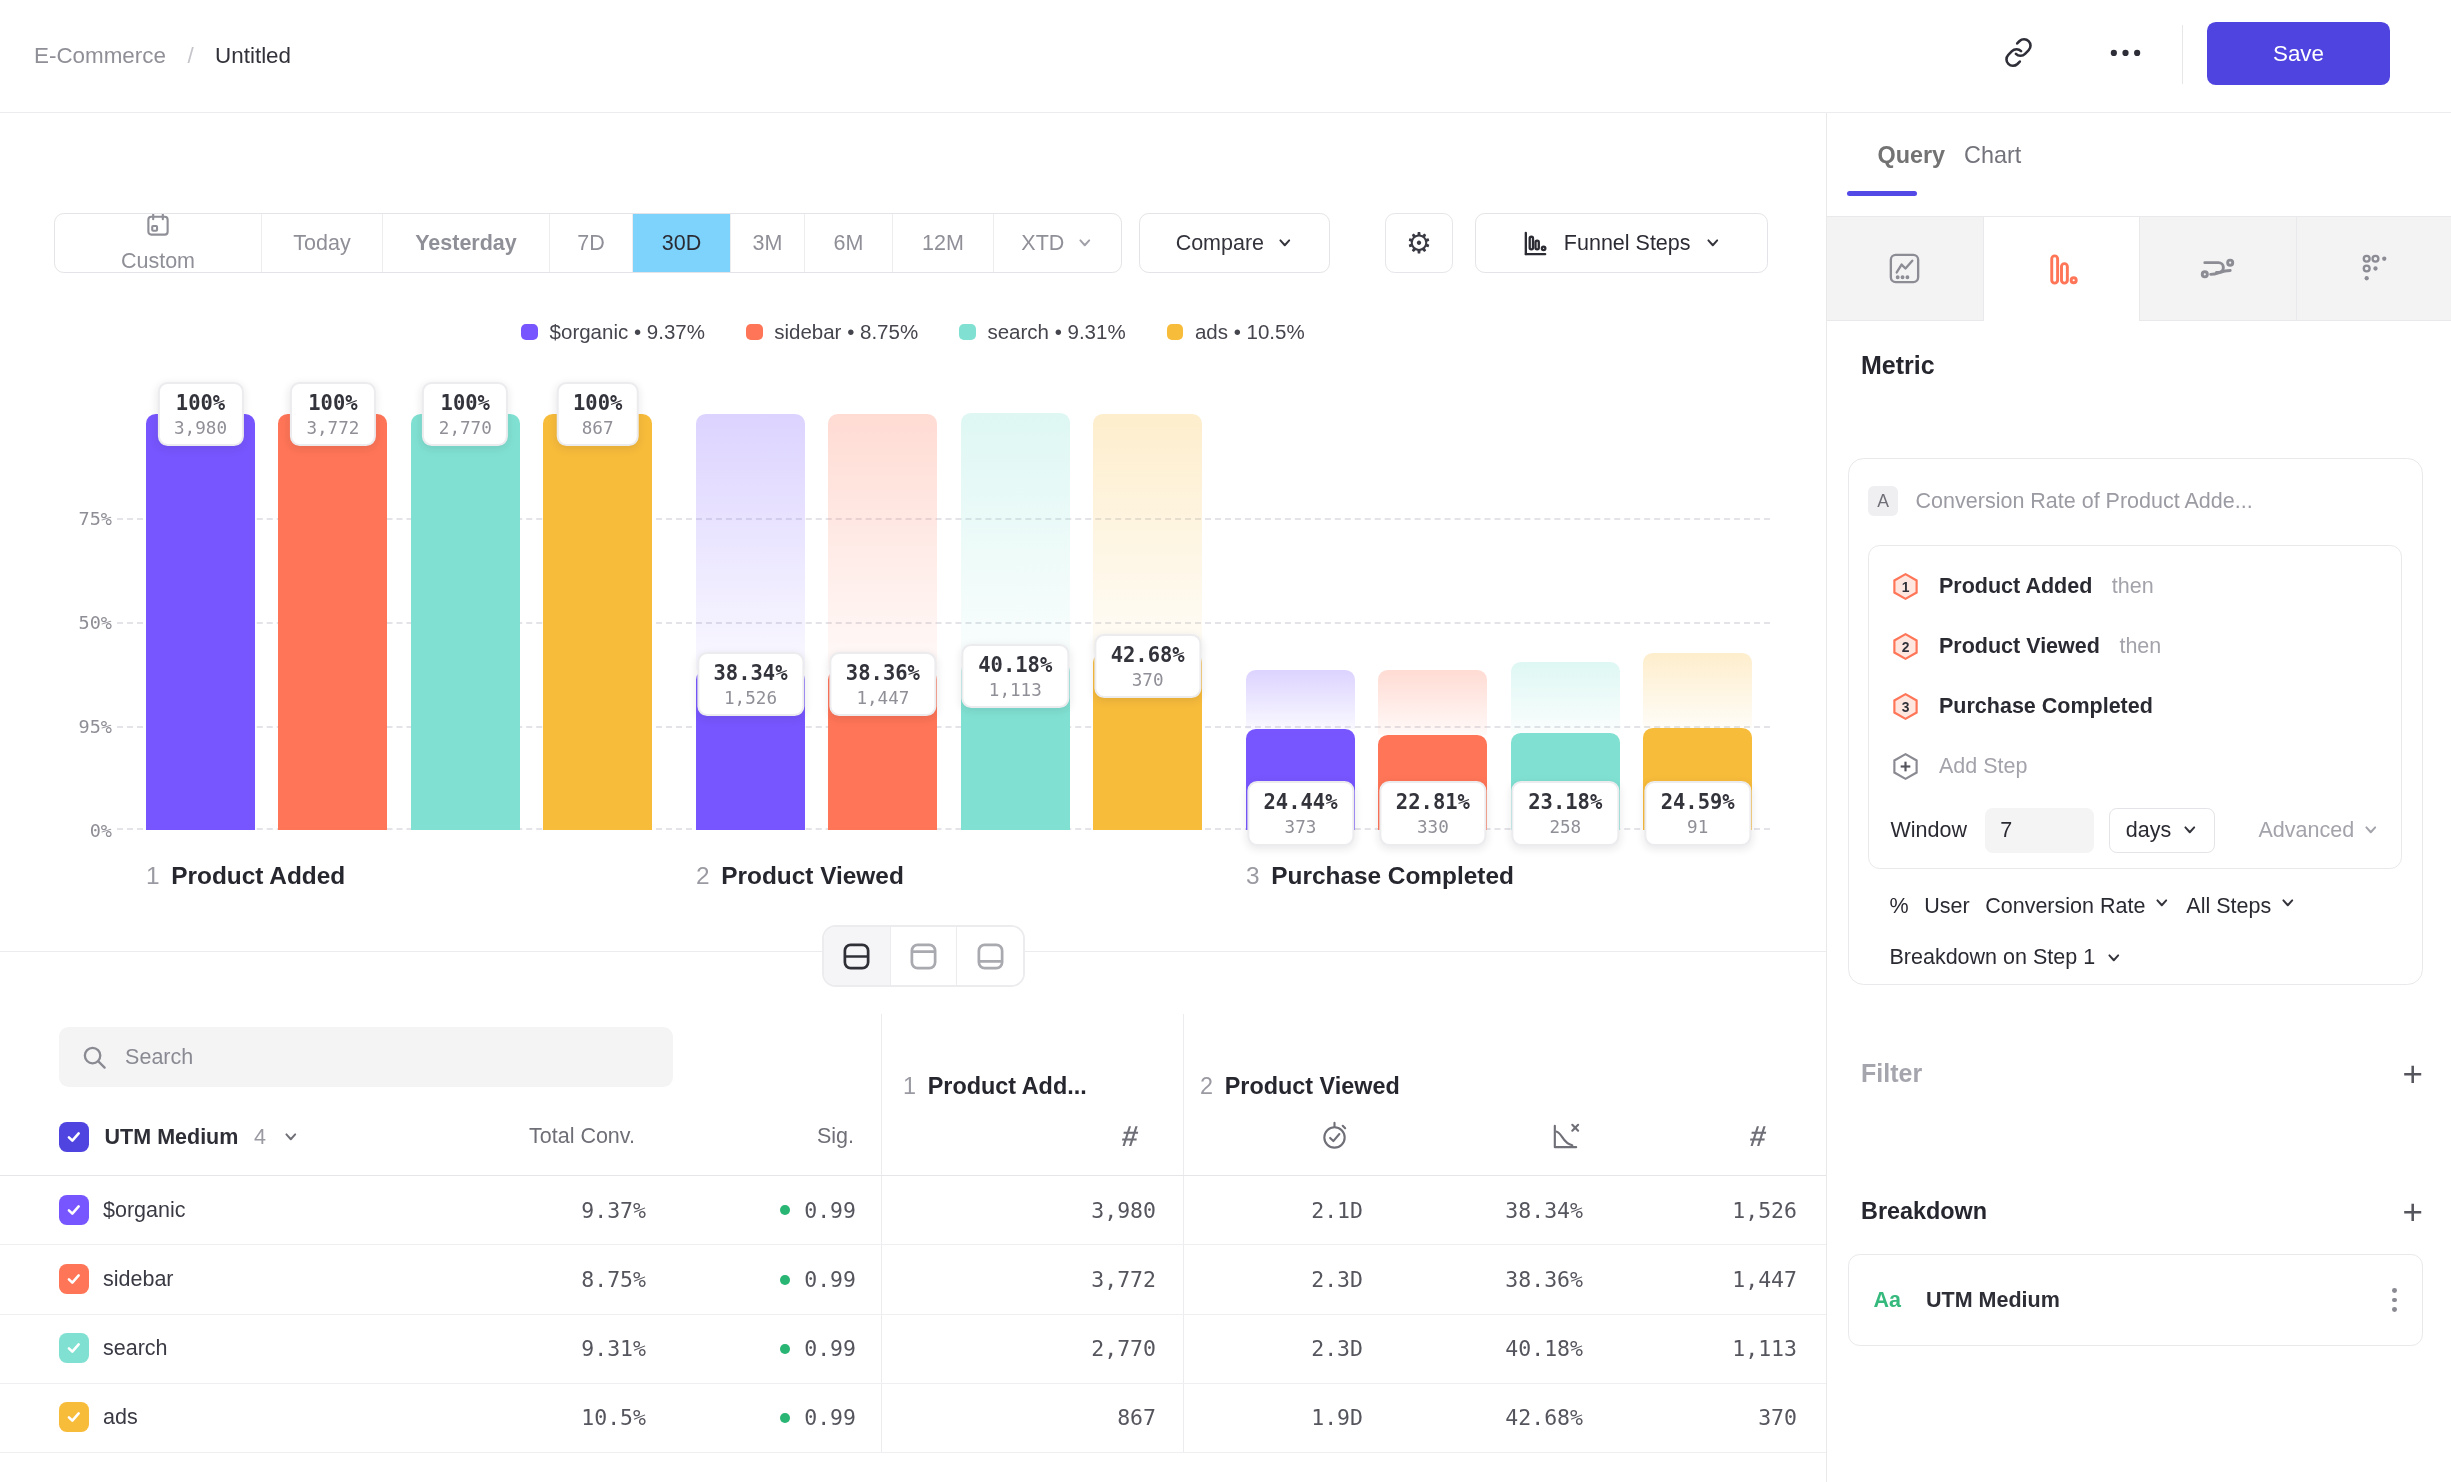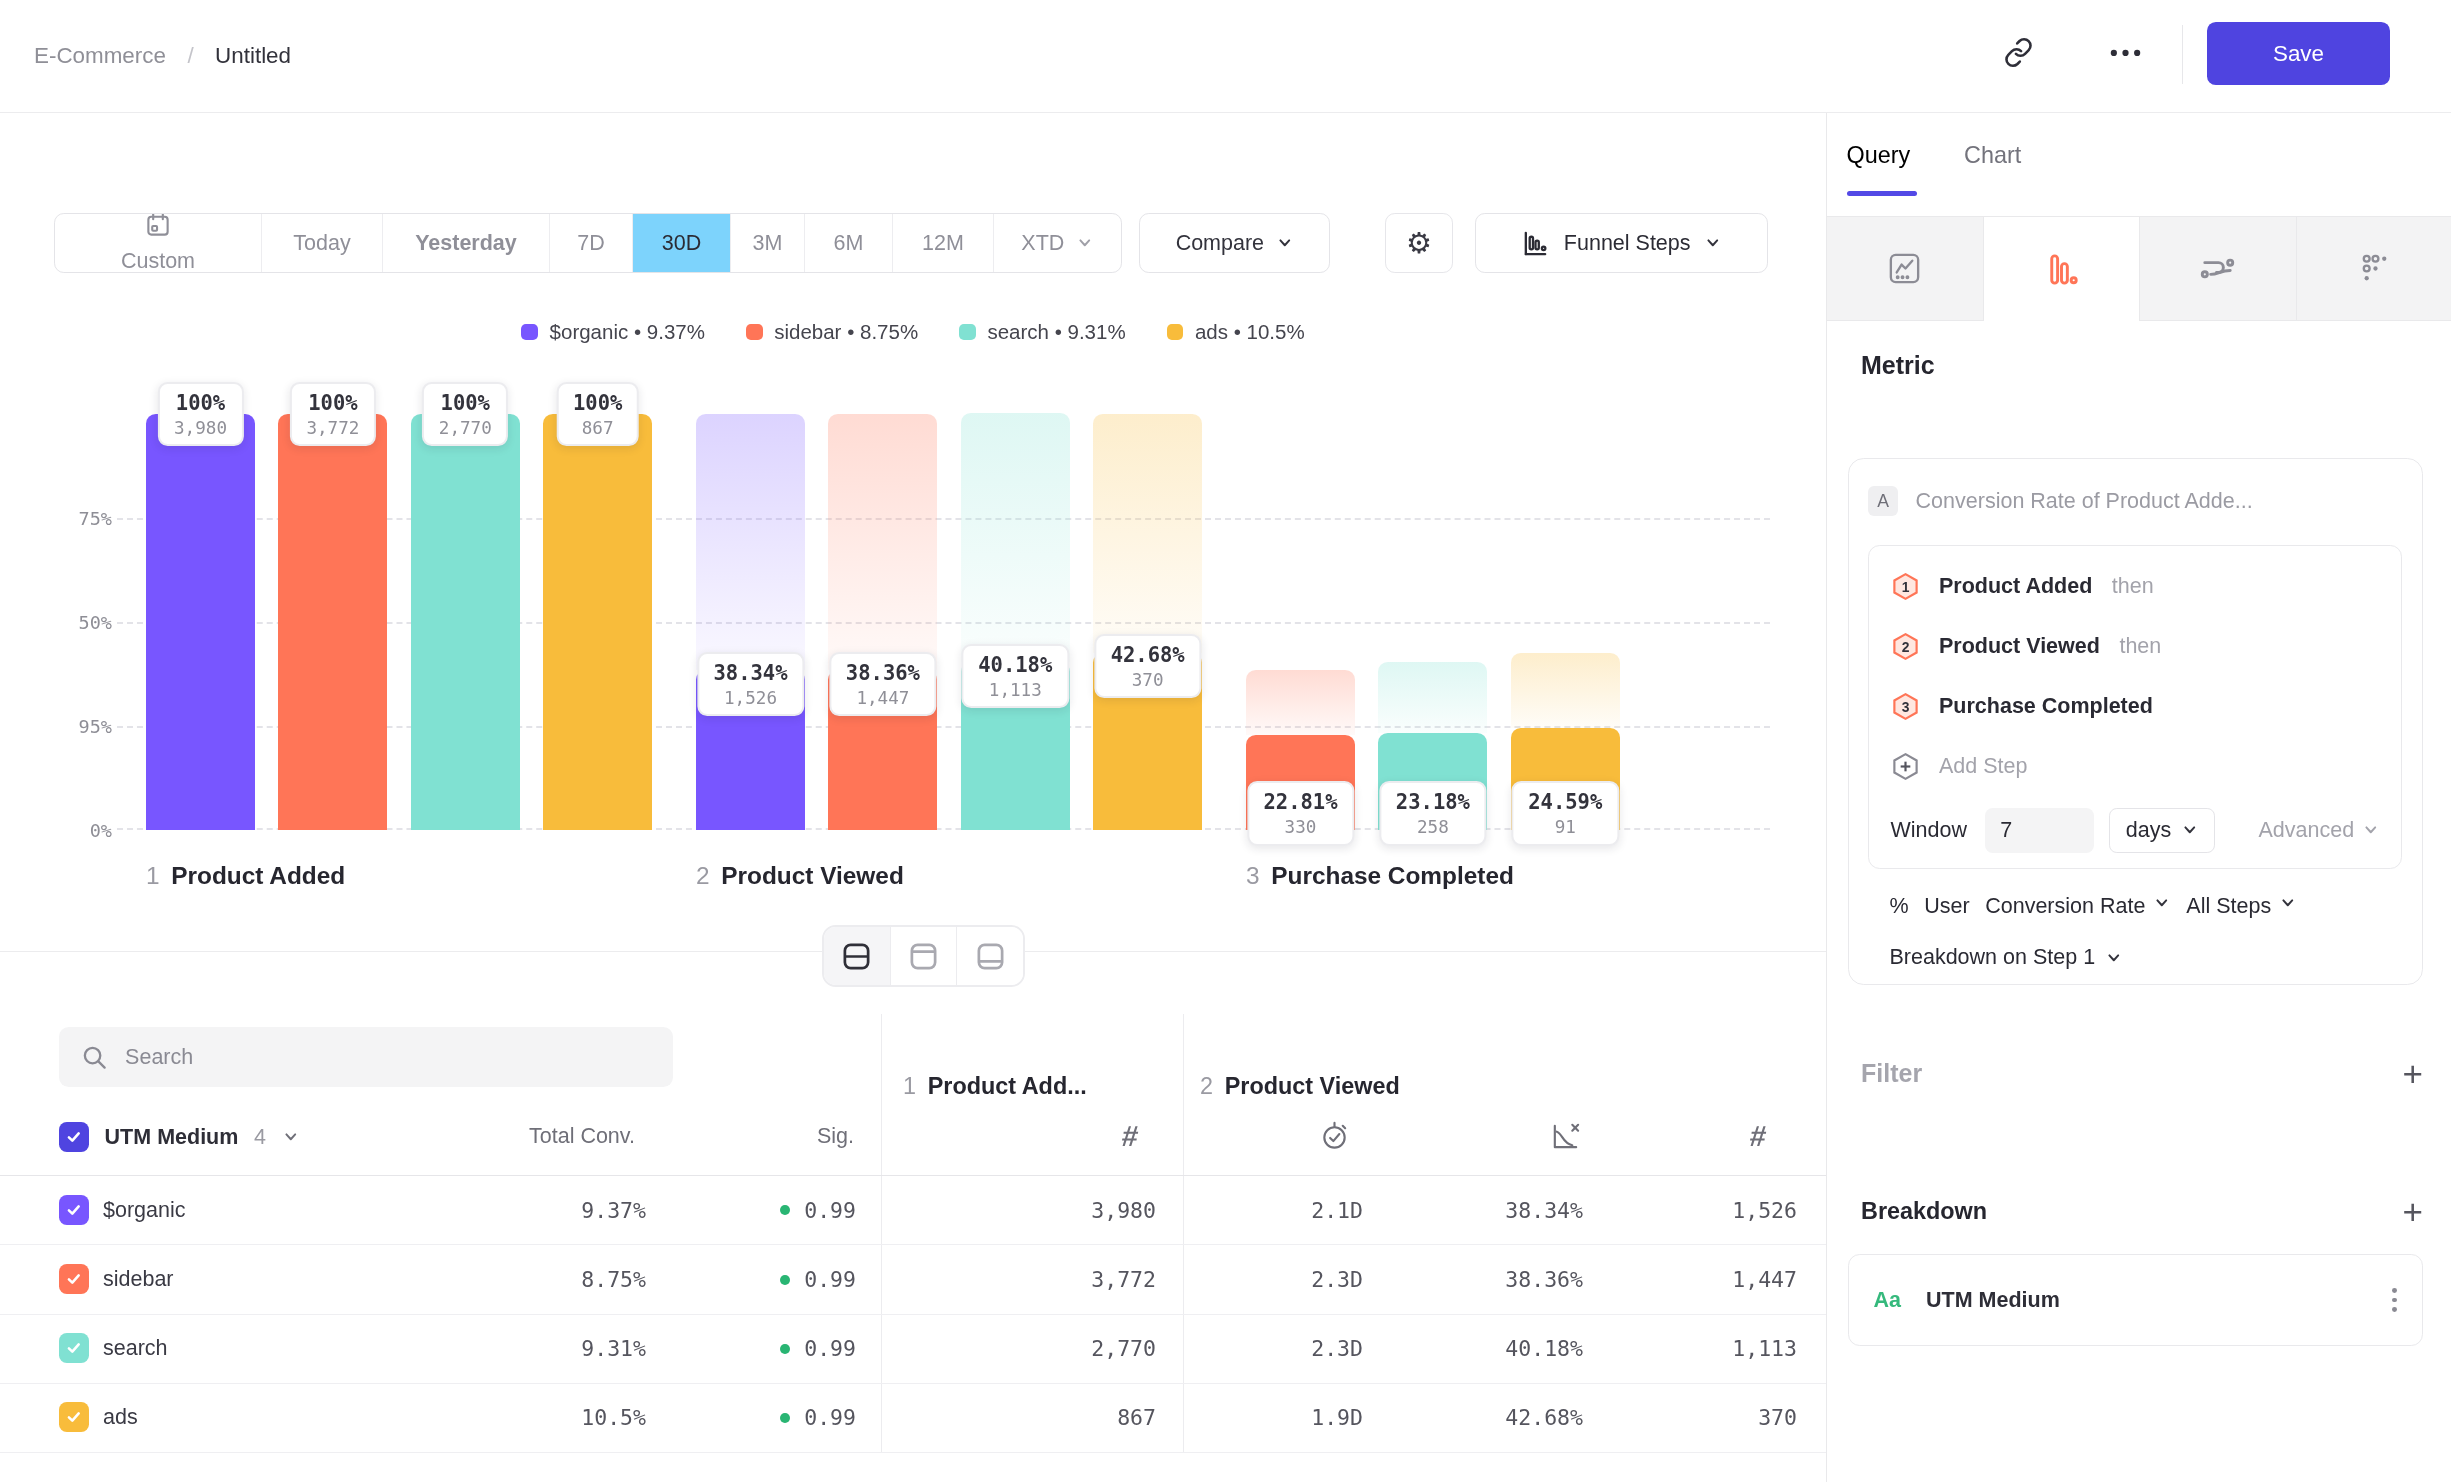--- a/index.html
+++ b/index.html
@@ -84,21 +84,21 @@
   .hash-icon { font-size:29px; color:#6F6F78; font-weight:bold; transform:skewX(-6deg); }
   .trow-border { position:absolute; left:0; width:1826px; height:1px; background:#EFEFF2; }
   .row-check { position:absolute; width:30px; height:30px; border-radius:7.8px; display:flex; align-items:center; justify-content:center; cursor:pointer; }
   .row-name { position:absolute; font-size:21.5px; color:#3A3A44; }
   .cell-num { position:absolute; font-family:"DejaVu Sans Mono",monospace; font-size:21.5px; color:#55555E; transform:translateX(-100%); white-space:nowrap; }
   .sig-dot { position:absolute; width:9.8px; height:9.8px; border-radius:50%; }
 
   
   #panel { position:absolute; left:1827px; top:113px; width:625px; height:1369px; background:#fff; }
   .ptab { position:absolute; top:29px; font-size:23.4px; cursor:pointer; }
-  .ptab.active { color:#000000; font-weight:normal; }
+  .ptab.active { color:#737373; font-weight:bold;margin-left:31px; }
   .ptab.inactive { color:#73737C; }
   #ptab-underline { position:absolute; left:19.5px; top:78px; width:70px; height:4.9px; border-radius:2.9px; background:#5349E6; }
   #charttype-tabs { position:absolute; left:0; top:103px; width:625px; height:105px; display:flex; border-top:1px solid #E9E9EB; }
   .ct-tab { flex:1; display:flex; align-items:center; justify-content:center; background:#F3F3F4; border-right:1px solid #E9E9EB; border-bottom:1px solid #E9E9EB; cursor:pointer; }
   .ct-tab:last-child { border-right:none; }
   .ct-tab.active { background:#fff; border-bottom:none; }
   #metric-heading { position:absolute; left:34px; top:238px; font-size:25px; font-weight:bold; color:#26262F; }
   #metric-card { position:absolute; left:20.5px; top:345px; width:575px; height:527px; border:1.5px solid #E9E9EC; border-radius:15.6px; background:#fff; }
   #metric-row { position:absolute; left:19.5px; top:27px; display:flex; align-items:center; gap:17.6px; cursor:pointer; }
   #metric-badge { width:30px; height:30px; background:#EFEFF1; border-radius:5.9px; display:flex; align-items:center; justify-content:center;
@@ -324,20 +324,28 @@
         <div class="bar-ghost" style="bottom: 177px; height: 239px; background: linear-gradient(rgba(248, 188, 59, 0.26), rgba(248, 188, 59, 0.04));"></div>
         <div class="bar-solid" style="height: 177px; background: rgb(248, 188, 59);"></div>
         <div class="bar-label" style="top: 220px;">
           <div class="pct">42.68%</div>
           <div class="cnt">370</div>
         </div>
       </div>
     </div>
     <div class="bar-group" style="left: 1100px;">
       <div class="bar-cell">
+        <div class="bar-ghost" style="bottom: 101px; height: 59px; background: linear-gradient(rgba(120, 86, 255, 0.26), rgba(120, 86, 255, 0.04));"></div>
+        <div class="bar-solid" style="height: 101px; background: rgb(120, 86, 255);"></div>
+        <div class="bar-label" style="bottom: -15.6px;">
+          <div class="pct">24.44%</div>
+          <div class="cnt">373</div>
+        </div>
+      </div>
+      <div class="bar-cell">
         <div class="bar-ghost" style="bottom: 95px; height: 65px; background: linear-gradient(rgba(255, 117, 87, 0.26), rgba(255, 117, 87, 0.04));"></div>
         <div class="bar-solid" style="height: 95px; background: rgb(255, 117, 87);"></div>
         <div class="bar-label" style="bottom: -15.6px;">
           <div class="pct">22.81%</div>
           <div class="cnt">330</div>
         </div>
       </div>
       <div class="bar-cell">
         <div class="bar-ghost" style="bottom: 97px; height: 71px; background: linear-gradient(rgba(128, 225, 210, 0.26), rgba(128, 225, 210, 0.04));"></div>
         <div class="bar-solid" style="height: 97px; background: rgb(128, 225, 210);"></div>

